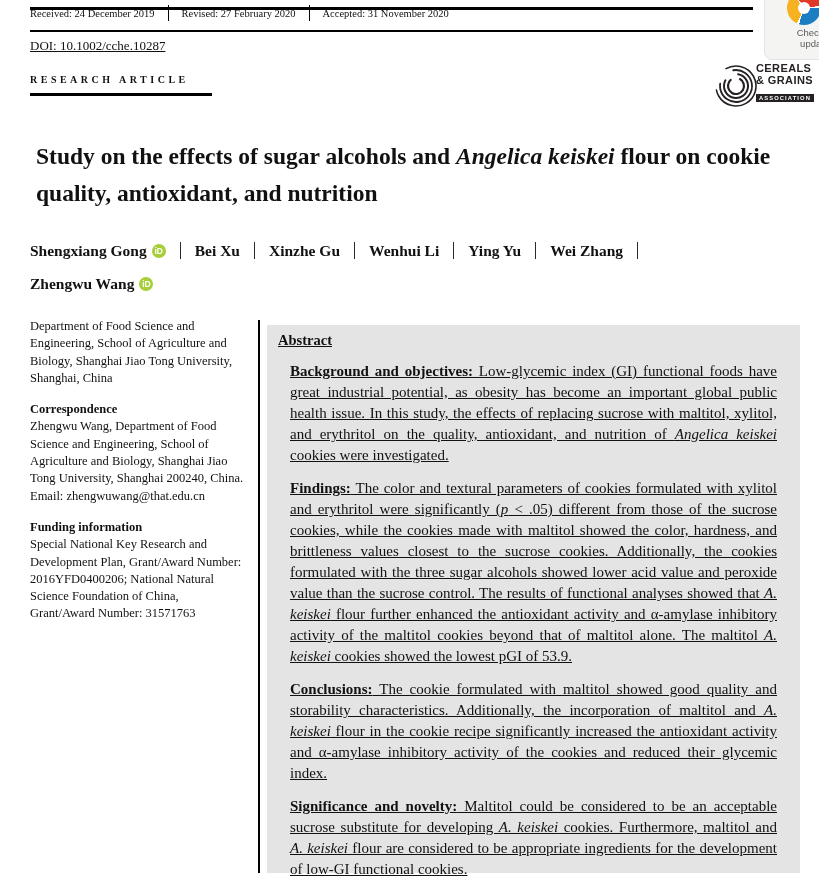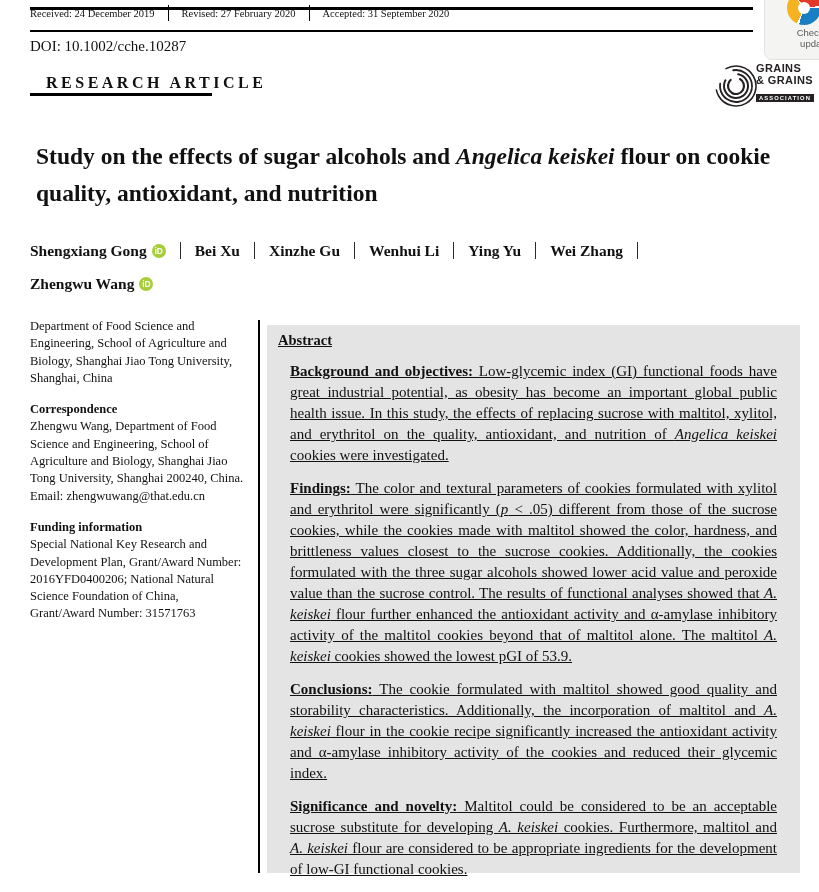--- a/index.html
+++ b/index.html
@@ -5,31 +5,31 @@
   html,body{margin:0;padding:0;}
   body{width:819px;height:892px;background:#ffffff;font-family:"Liberation Serif","DejaVu Serif",serif;color:#111;}
   .page{position:relative;width:819px;height:892px;overflow:hidden;background:#fff;}
 
   
   .rule{position:absolute;left:30px;width:723px;height:3px;background:#000;}
   .rule-top{top:7px;}
   .rule-mid{top:30px;height:2px;}
   .dates-row{position:absolute;left:30px;top:5px;display:flex;align-items:center;font-size:10.5px;white-space:nowrap;}
   .dates-row .vsep{display:inline-block;width:1px;height:16px;background:#000;margin:0 13px;}
-  .doi{position:absolute;left:30px;top:38px;font-size:15px;}
+  .doi{position:absolute;left:30px;top:38px;font-size:13px;text-decoration:underline;}
 
   
   .check-badge{position:absolute;left:764px;top:-12px;width:104px;height:70px;background:#f4f4f3;border:1px solid #e3e3e1;border-radius:8px;cursor:pointer;}
   .pinwheel{position:absolute;left:22px;top:2px;width:34px;height:34px;border-radius:50%;
     background:conic-gradient(from 205deg,#f6b221 0 115deg,#ffffff 115deg 123deg,#e2382a 123deg 237deg,#ffffff 237deg 245deg,#1a7ec2 245deg 352deg,#ffffff 352deg 360deg);}
   .pinwheel::after{content:"";position:absolute;left:11px;top:11px;width:12px;height:12px;border-radius:50%;background:#fff;}
   .check-text{position:absolute;left:0;top:38px;width:100%;text-align:center;font-family:"Liberation Sans","DejaVu Sans",sans-serif;font-size:9.5px;line-height:11px;color:#5a5a5a;}
 
   
-  .article-type{position:absolute;left:30px;top:74px;font-size:16px;font-weight:bold;letter-spacing:3.5px;margin-left:16px;}
+  .article-type{position:absolute;left:30px;top:74px;font-size:10px;font-weight:bold;letter-spacing:3.5px;}
   .article-type-rule{position:absolute;left:30px;top:93px;width:182px;height:3px;background:#000;}
 
   
   .cg-logo{position:absolute;left:712px;top:60px;width:106px;height:52px;}
   .cg-arcs{position:absolute;left:0;top:2px;}
   .cg-text{position:absolute;left:44px;top:3px;font-family:"Liberation Sans","DejaVu Sans",sans-serif;color:#26222​3;}
   .cg-line{font-size:11px;font-weight:bold;line-height:11.5px;letter-spacing:0.4px;color:#262223;}
   .cg-assoc{display:inline-block;margin-top:1px;font-size:5.8px;font-weight:bold;letter-spacing:1.1px;color:#fff;background:#262223;padding:1px 3px;}
 
   
@@ -62,21 +62,21 @@
 
 <div class="page">
 
   <div class="rule rule-top"></div>
 
   <div class="dates-row">
     <span>Received: 24 December 2019</span>
     <span class="vsep"></span>
     <span>Revised: 27 February 2020</span>
     <span class="vsep"></span>
-    <span>Accepted: 31 September 2020</span>
+    <span>Accepted: 31 November 2020</span>
   </div>
 
   <div class="rule rule-mid"></div>
 
   <div class="doi">DOI: 10.1002/cche.10287</div>
 
   <div class="check-badge">
     <div class="pinwheel"></div>
     <div class="check-text">
       <span>Check for</span><br>
@@ -90,21 +90,21 @@
   <div class="cg-logo">
     <svg class="cg-arcs" width="46" height="50" viewBox="0 0 46 50">
       <g fill="none" stroke="#262223" stroke-linecap="round">
         <circle cx="24" cy="24" r="8" stroke-width="2.2" stroke-dasharray="40 11" transform="rotate(-60 24 24)"></circle>
         <circle cx="24" cy="24" r="12" stroke-width="2.0" stroke-dasharray="60 16" transform="rotate(-80 24 24)"></circle>
         <circle cx="24" cy="24" r="16" stroke-width="1.8" stroke-dasharray="80 21" transform="rotate(-100 24 24)"></circle>
         <circle cx="24" cy="24" r="20" stroke-width="1.6" stroke-dasharray="100 26" transform="rotate(-120 24 24)"></circle>
       </g>
     </svg>
     <div class="cg-text">
-      <div class="cg-line">GRAINS</div>
+      <div class="cg-line">CEREALS</div>
       <div class="cg-line">&amp; GRAINS</div>
       <span class="cg-assoc">ASSOCIATION</span>
     </div>
   </div>
 
   <h1 class="title"><span>Study on the effects of sugar alcohols and </span><span style="font-style: italic;">Angelica keiskei</span><span> flour on cookie quality, antioxidant, and nutrition</span></h1>
 
   <div class="authors">
     <span class="author"><span>Shengxiang Gong</span><span class="orcid-icon">iD</span></span><span class="asep"></span><span class="author"><span>Bei Xu</span></span><span class="asep"></span><span class="author"><span>Xinzhe Gu</span></span><span class="asep"></span><span class="author"><span>Wenhui Li</span></span><span class="asep"></span><span class="author"><span>Ying Yu</span></span><span class="asep"></span><span class="author"><span>Wei Zhang</span></span><span class="asep"></span><span class="author"><span>Zhengwu Wang</span><span class="orcid-icon">iD</span></span>
   </div>

